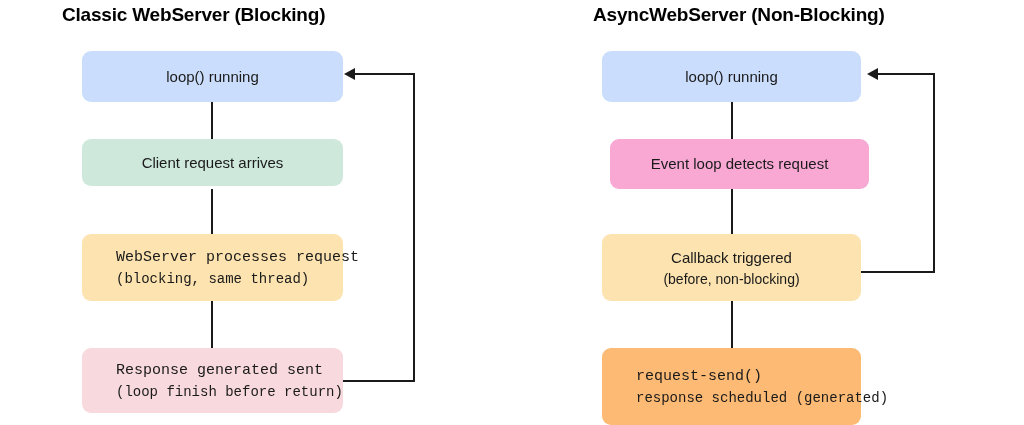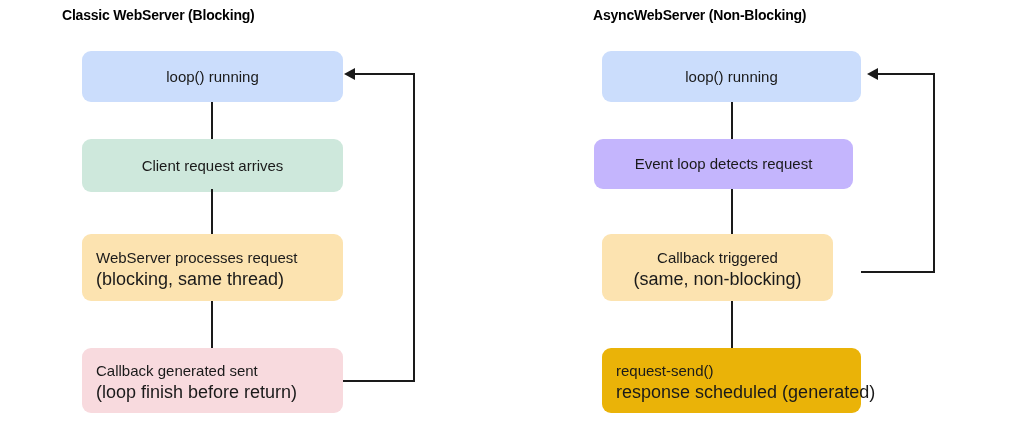--- a/index.html
+++ b/index.html
@@ -11,49 +11,49 @@
     position: relative;
     width: 1024px;
     height: 425px;
     background: #ffffff;
     overflow: hidden;
     font-family: "Liberation Sans", sans-serif;
     -webkit-font-smoothing: antialiased;
   }
   .col-title {
     position: absolute;
-    font-size: 14px;
+    font-size: 19px;
     font-weight: bold;
     color: #000000;
     letter-spacing: -0.2px;
     white-space: nowrap;
     line-height: 22px;
   }
   #title-left  { left: 62px;  top: 4px; }
   #title-right { left: 578px; top: 4px; margin-left: 15px; }
 
   .node {
     position: absolute;
     border-radius: 9px;
     box-sizing: border-box;
     display: flex;
     flex-direction: column;
     justify-content: center;
     color: #1a1a1a;
   }
   .node.center { align-items: center; text-align: center; }
-  .node.left   { align-items: flex-start; text-align: left; padding-left: 14px; }
+  .node.left   { align-items: flex-start; text-align: left; padding-left: 34px; font-family: Liberation Mono, monospace; }
 
   .node-title {
     font-size: 15px;
     line-height: 20px;
     white-space: nowrap;
   }
   .node-sub {
-    font-size: 18px;
+    font-size: 14px;
     line-height: 17px;
     margin-top: 3px;
     white-space: nowrap;
   }
 
   
   .vline {
     position: absolute;
     width: 2px;
     background: #1a1a1a;
@@ -76,59 +76,59 @@
 <body>
 
 <div id="canvas">
 
   <div class="col-title" id="title-left">Classic WebServer (Blocking)</div>
 
   <div class="node center" id="classic-loop" style="left:82px; top:51px; width:261px; height:51px; background:#cbddfc;">
     <div class="node-title">loop() running</div>
   </div>
 
-  <div class="node center" id="classic-request" style="left:82px; top:139px; width:261px; height:53px; background:#cee8dc;">
+  <div class="node center" id="classic-request" style="left:82px; top:139px; width:261px; height:47px; background:#cee8dc;">
     <div class="node-title">Client request arrives</div>
   </div>
 
   <div class="node left" id="classic-process" style="left:82px; top:234px; width:261px; height:67px; background:#fce3b0;">
     <div class="node-title">WebServer processes request</div>
     <div class="node-sub">(blocking, same thread)</div>
   </div>
 
   <div class="node left" id="classic-response" style="left:82px; top:348px; width:261px; height:65px; background:#f8dade;">
-    <div class="node-title">Callback generated sent</div>
+    <div class="node-title">Response generated sent</div>
     <div class="node-sub">(loop finish before return)</div>
   </div>
 
   <div class="vline" style="left:211px; top:102px; height:37px;"></div>
   <div class="vline" style="left:211px; top:189px; height:45px;"></div>
   <div class="vline" style="left:211px; top:301px; height:47px;"></div>
 
   <div class="hline" style="left:343px; top:380px; width:72px;"></div>
   <div class="vline" style="left:413px; top:74px; height:308px;"></div>
   <div class="hline" style="left:353px; top:73px; width:62px;"></div>
   <div class="arrow-head" style="left:344px; top:68px;"></div>
 
   <div class="col-title" id="title-right">AsyncWebServer (Non-Blocking)</div>
 
   <div class="node center" id="async-loop" style="left:602px; top:51px; width:259px; height:51px; background:#cbddfc;">
     <div class="node-title">loop() running</div>
   </div>
 
-  <div class="node center" id="async-detect" style="left:594px; top:139px; width:259px; height:50px; background:#c4b5fd;">
+  <div class="node center" id="async-detect" style="left:610px; top:139px; width:259px; height:50px; background:#f9a8d4;">
     <div class="node-title">Event loop detects request</div>
   </div>
 
-  <div class="node center" id="async-callback" style="left:602px; top:234px; width:231px; height:67px; background:#fce3b0;">
+  <div class="node center" id="async-callback" style="left:602px; top:234px; width:259px; height:67px; background:#fce3b0;">
     <div class="node-title">Callback triggered</div>
-    <div class="node-sub">(same, non-blocking)</div>
+    <div class="node-sub">(before, non-blocking)</div>
   </div>
 
-  <div class="node left" id="async-send" style="left:602px; top:348px; width:259px; height:65px; background:#eab308;">
+  <div class="node left" id="async-send" style="left:602px; top:348px; width:259px; height:77px; background:#fdba74;">
     <div class="node-title">request-send()</div>
     <div class="node-sub">response scheduled (generated)</div>
   </div>
 
   <div class="vline" style="left:731px; top:102px; height:37px;"></div>
   <div class="vline" style="left:731px; top:189px; height:45px;"></div>
   <div class="vline" style="left:731px; top:301px; height:47px;"></div>
 
   <div class="hline" style="left:861px; top:271px; width:74px;"></div>
   <div class="vline" style="left:933px; top:73px; height:200px;"></div>

